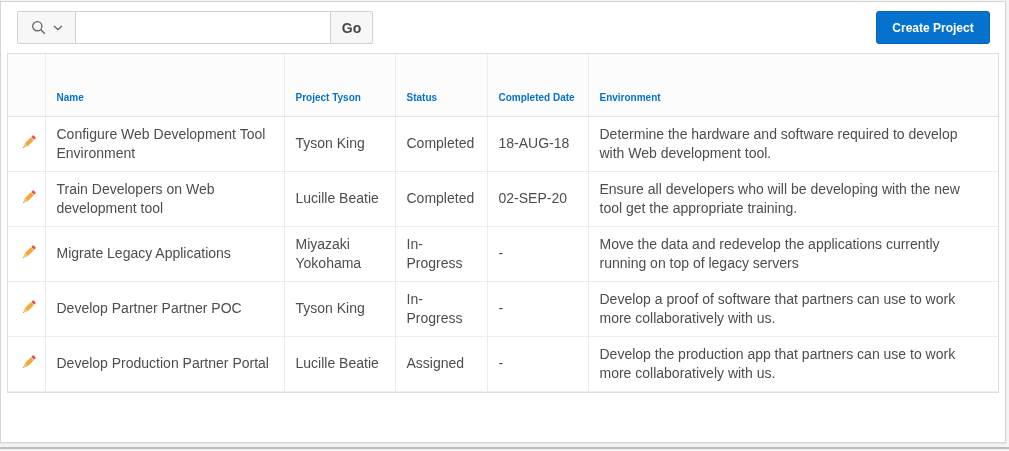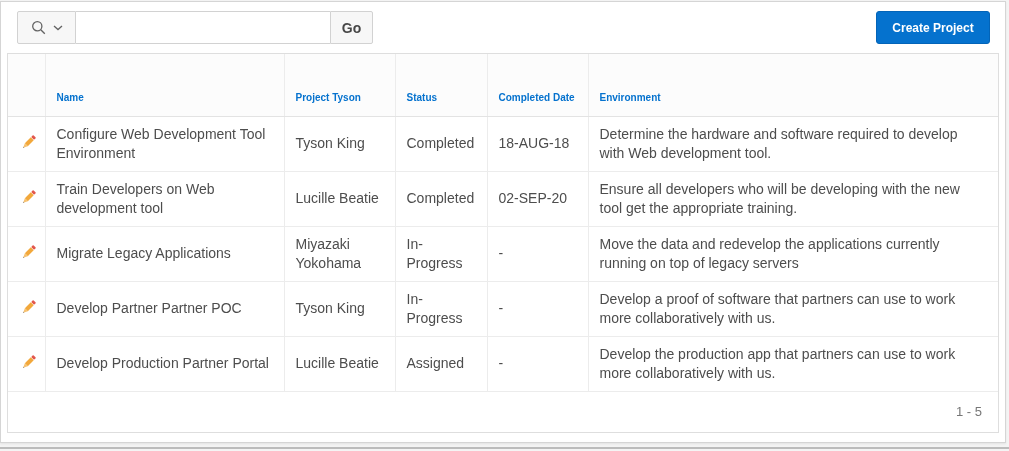--- a/index.html
+++ b/index.html
@@ -179,20 +179,17 @@
       </button>
     </td>
     <td>Develop Production Partner Portal</td>
     <td>Lucille Beatie</td>
     <td>Assigned</td>
     <td>-</td>
     <td>Develop the production app that partners can use to work more collaboratively with us.</td>
   </tr>
           </tbody>
       </table>
-      <div class="report-footer">
-        <span>1 - 5</span>
-      </div>
     </div>
 
   </div>
   <div class="bottom-rule"></div>
 </div>
 
 </body></html>

